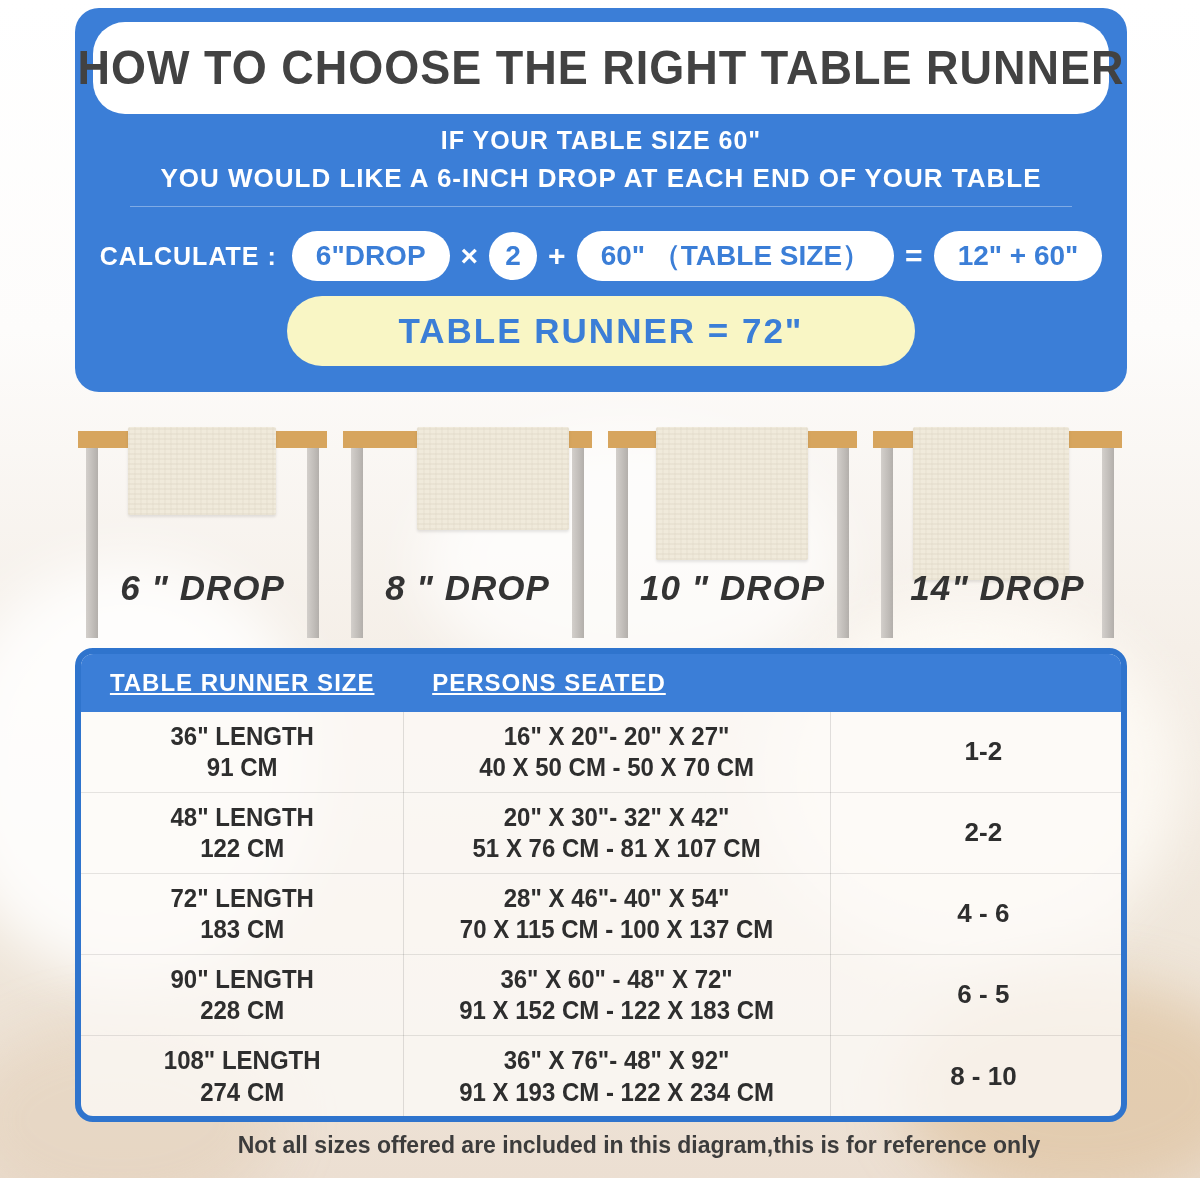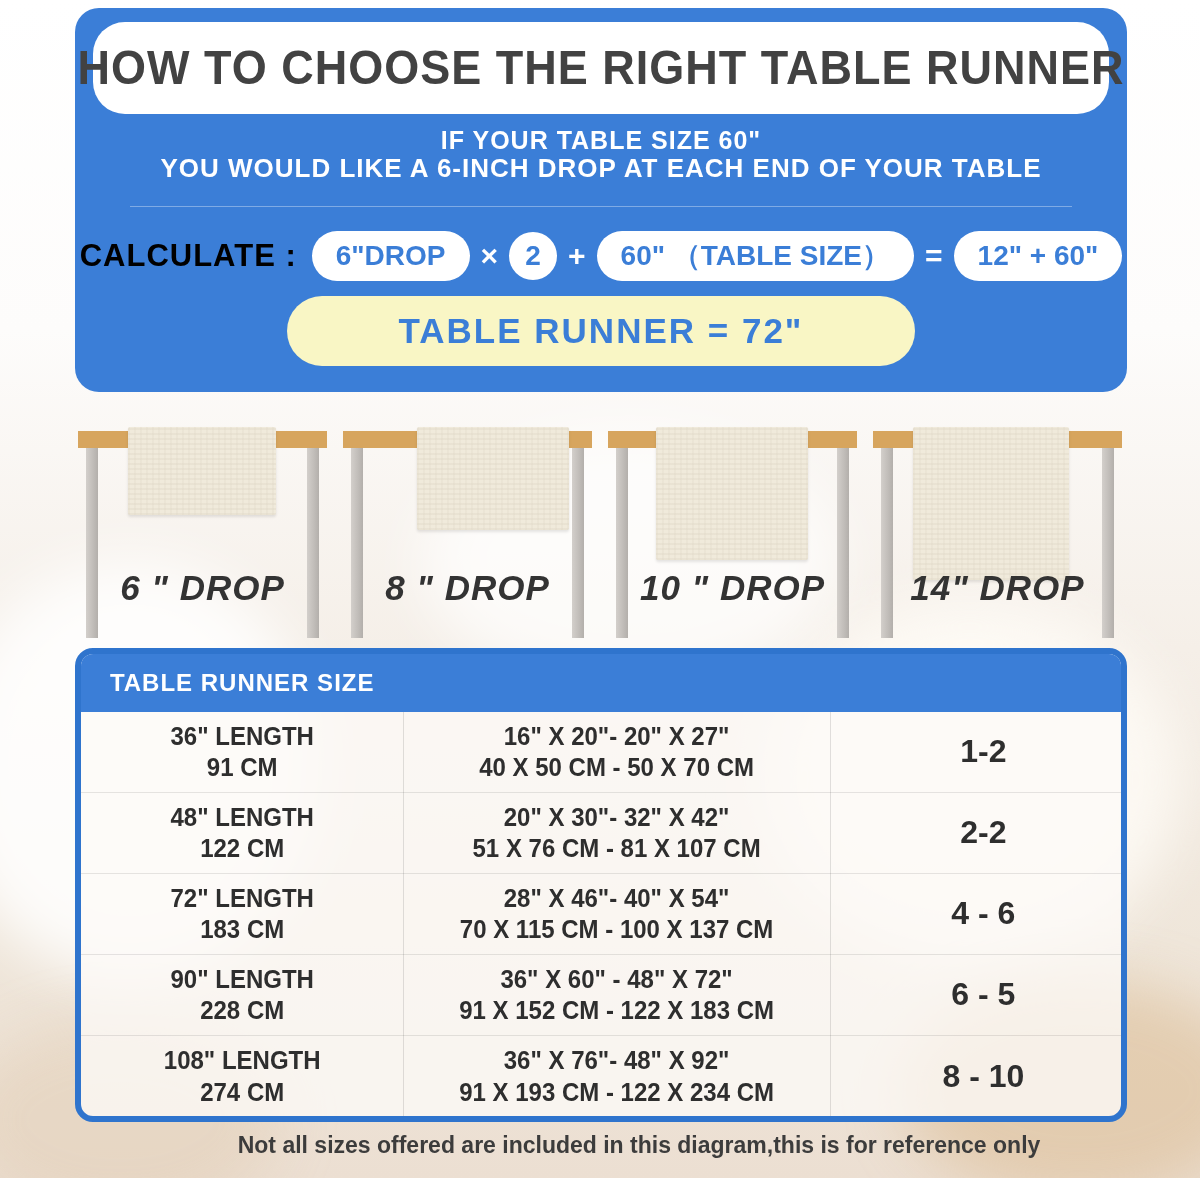--- a/index.html
+++ b/index.html
@@ -29,30 +29,30 @@
     display:flex; align-items:center; justify-content:center;
   }
   .title-box h1 {
     font-size:45px; font-weight:900; color:#424242; letter-spacing:1px;
     white-space:nowrap; transform:scaleY(1.08);
   }
   .sub1, .sub2 {
     position:absolute; left:0; width:100%; text-align:center; color:#ffffff; font-weight:700;
   }
   .sub1 { top:118px; font-size:25px; letter-spacing:1px; }
-  .sub2 { top:145px; font-size:26px; letter-spacing:1px; }
+  .sub2 { top:155px; font-size:26px; letter-spacing:1px; }
   .banner-divider {
     position:absolute; left:55px; top:198px; width:942px; height:1px;
     background:rgba(255,255,255,0.35);
   }
   .calc-row {
     position:absolute; left:0; top:222px; width:100%; height:52px;
     display:flex; align-items:center; justify-content:center; gap:11px;
   }
-  .calc-label { color:#000000; font-size:31px; font-weight:900; letter-spacing:1px; margin-right:4px; }
+  .calc-label { color:#ffffff; font-size:25px; font-weight:900; letter-spacing:1px; margin-right:4px; }
   .pill {
     background:#ffffff; color:#3b7ed7; font-weight:900; font-size:28px;
     border-radius:28px; padding:8px 24px; white-space:nowrap; line-height:1;
     display:flex; align-items:center; justify-content:center; height:50px;
   }
   .pill.circle { width:48px; height:48px; padding:0; border-radius:50%; }
   .op { color:#ffffff; font-size:30px; font-weight:900; }
   .result-pill {
     position:absolute; left:212px; top:288px; width:628px; height:70px;
     background:#f9f6c5; border-radius:35px;
@@ -96,34 +96,34 @@
   
   .size-table {
     position:absolute; left:75px; top:648px; width:1052px; height:474px;
     border:6px solid #2f74cd; border-radius:18px; overflow:hidden;
     background:rgba(252,250,247,0.78);
   }
   .size-header {
     display:flex; height:58px; background:#3b7ed7; align-items:center;
   }
   .size-header .hcell {
-    color:#ffffff; font-weight:900; font-size:24px; text-align:center; letter-spacing:1px;
+    color:#ffffff; font-weight:900; font-size:24px; text-align:center; letter-spacing:1px;text-decoration:underline;
   }
   .col1 { width:31%; } .col2 { width:41%; } .col3 { width:28%; }
   .size-body { position:relative; height:404px; }
   .vline { position:absolute; top:0; bottom:0; width:1px; background:rgba(60,60,60,0.15); }
   .vline.v1 { left:31%; } .vline.v2 { left:72%; }
   .srow {
     display:flex; align-items:center; height:81px;
     border-bottom:1px solid rgba(60,60,60,0.12);
   }
   .srow:last-child { border-bottom:none; }
   .cell { text-align:center; color:#2e2e2e; font-weight:700; font-size:24px; line-height:1.3; }
   .cell .l1, .cell .l2 { display:block; transform:scaleY(1.05); }
-  .persons { font-size:32px;padding-left:16px; }
+  .persons { font-size:26px;padding-left:16px; }
 
   .footnote {
     position:absolute; left:0; top:1132px; width:100%; text-align:center;
     font-size:23px; font-weight:700; color:#3c3c3c;margin-left:39px;
   }
 </style>
 </head>
 <body>
 
 <div class="page">
@@ -188,20 +188,21 @@
       <div class="leg right"></div>
       <div class="runner"></div>
       <div class="drop-label">14" DROP</div>
     </div>
 
   </div>
 
   <div class="size-table">
     <div class="size-header">
       <div class="hcell col1">TABLE RUNNER SIZE</div>
+      <div class="hcell col3">PERSONS SEATED</div>
     </div>
     <div class="size-body">
       <div class="vline v1"></div>
       <div class="vline v2"></div>
 
       <div class="srow">
         <div class="cell col1">
           <span class="l1">36" LENGTH</span>
           <span class="l2">91 CM</span>
         </div>

